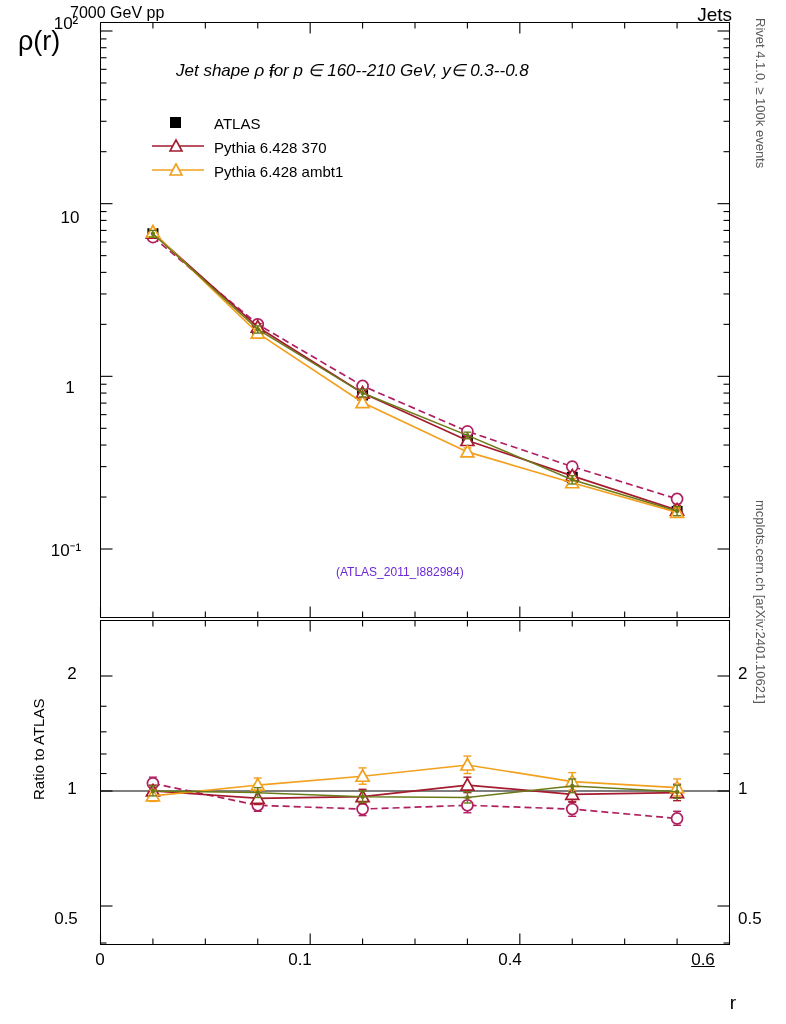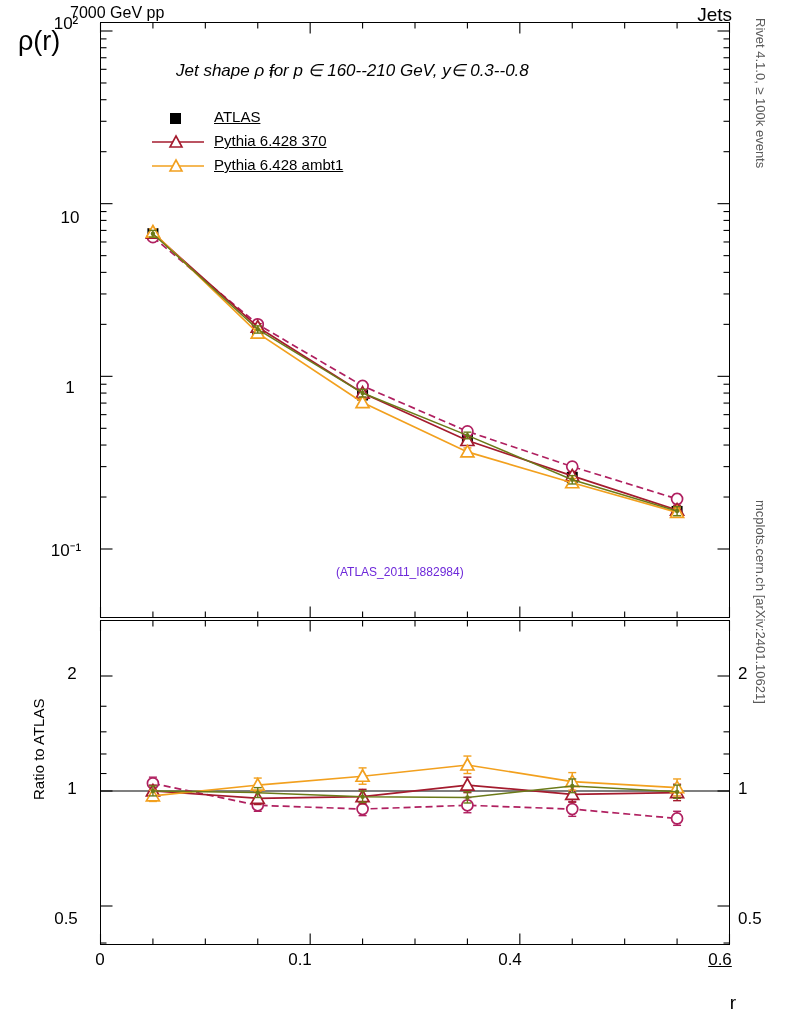--- a/index.html
+++ b/index.html
@@ -33,21 +33,21 @@
   .xtick{font-size:17px;text-align:center;}
 
   
   #plot-title{left:176px;top:60px;font-size:17px;font-style:italic;}
 
   
   #watermark{left:336px;top:565px;font-size:12px;color:#6d28d9;}
 
   
   #legend{left:150px;top:108px;}
-  .leg-row{display:flex;align-items:flex-start;height:24px;text-decoration:underline;}
+  .leg-row{display:flex;align-items:flex-end;height:24px;}
   .leg-sym{width:58px;height:20px;position:relative;}
   .leg-lbl{font-size:15px;padding-left:6px;}
 
   svg{display:block;}
 </style>
 </head>
 <body>
 
 <div id="root">
 
@@ -72,21 +72,21 @@
   <div class="abs txt ytick" style="left:50px;top:664px;width:44px;">2</div>
   <div class="abs txt ytick" style="left:50px;top:779px;width:44px;">1</div>
   <div class="abs txt ytick" style="left:38px;top:909px;width:56px;">0.5</div>
   <div class="abs txt" style="left:738px;top:664px;font-size:17px;">2</div>
   <div class="abs txt" style="left:738px;top:779px;font-size:17px;">1</div>
   <div class="abs txt" style="left:738px;top:909px;font-size:17px;">0.5</div>
 
   <div class="abs txt xtick" style="left:82px;top:950px;width:36px;">0</div>
   <div class="abs txt xtick" style="left:272px;top:950px;width:56px;">0.1</div>
   <div class="abs txt xtick" style="left:482px;top:950px;width:56px;">0.4</div>
-  <div class="abs txt xtick" style="left:692px;top:950px;width:56px;text-decoration:underline;">0.6</div>
+  <div class="abs txt xtick" style="left:675px;top:950px;width:56px;text-decoration:underline;">0.6</div>
 
   <div class="abs txt" id="plot-title">
     <span>Jet shape ρ for p  ∈ 160--210 GeV, y∈ 0.3--0.8</span>
     <span style="position:absolute;left:92px;top:8px;font-size:11px;">T</span>
   </div>
 
   <div class="abs txt" id="watermark">(ATLAS_2011_I882984)</div>
 
   <div class="abs" id="legend">
     <div class="leg-row">

